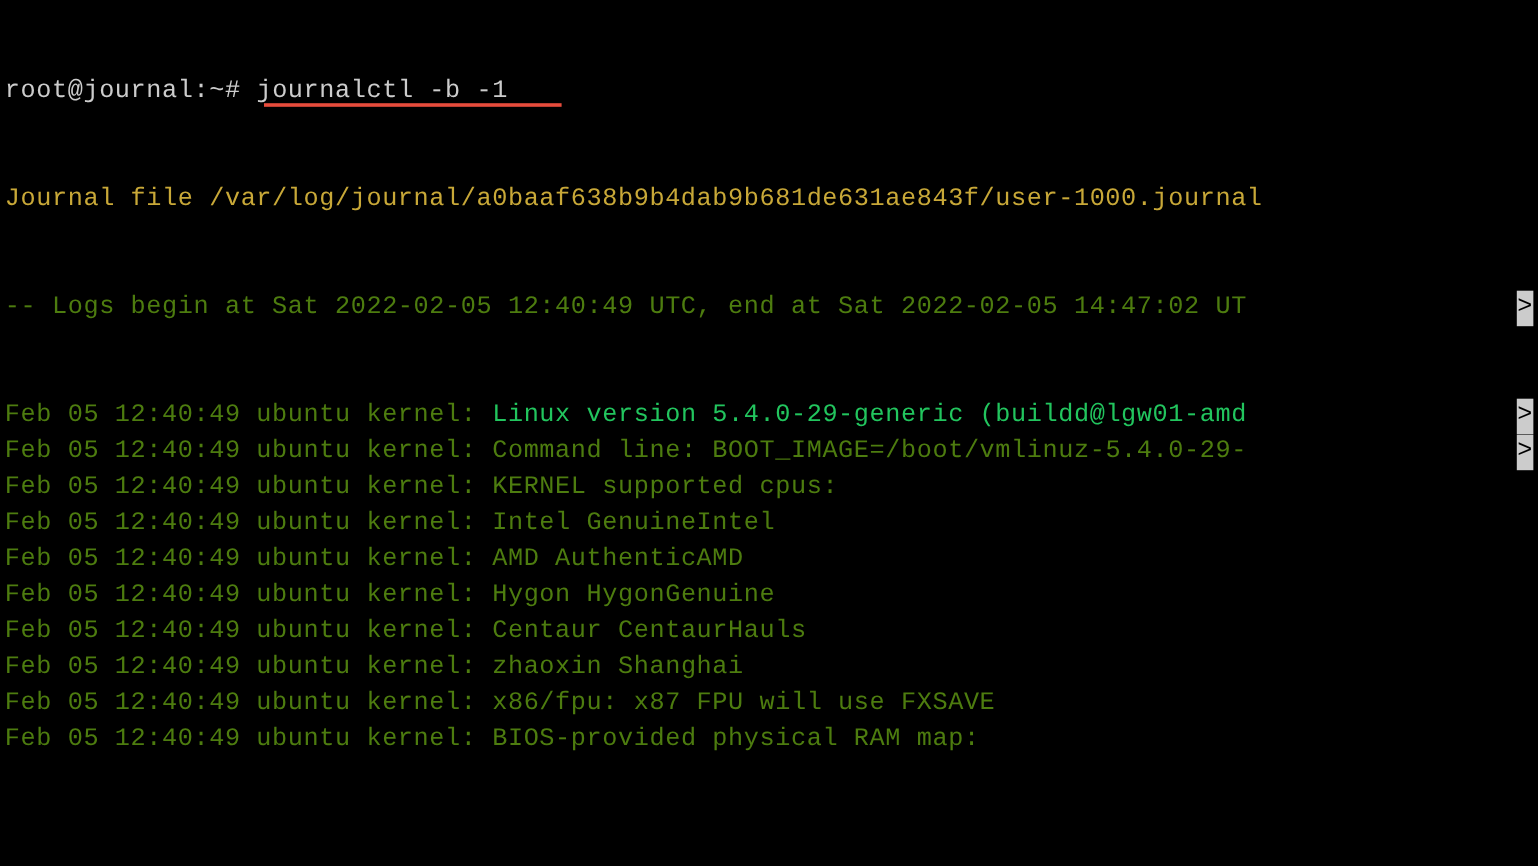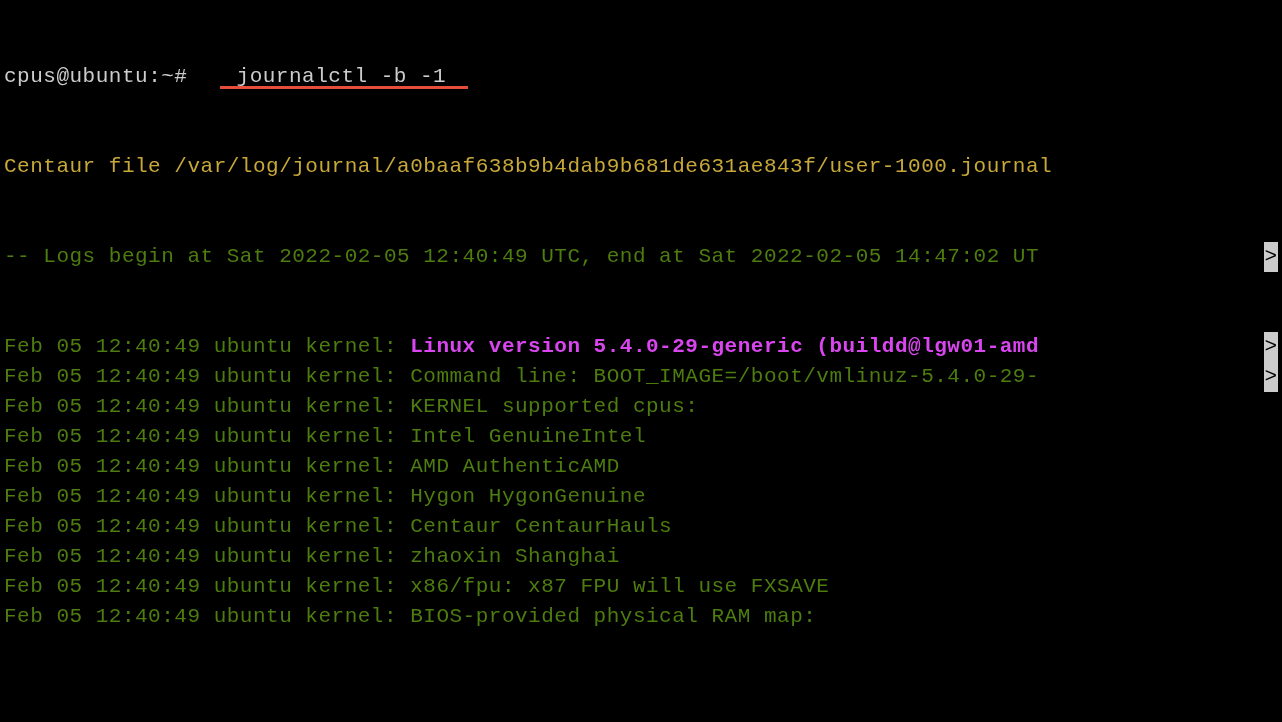--- a/index.html
+++ b/index.html
@@ -25,39 +25,38 @@
       position: relative;
     }
     .prompt-user {
       color: #cccccc;
     }
     .prompt-path {
       color: #cccccc;
     }
     .command {
       color: #cccccc;
-      margin-left: 36px;
     }
     .underline-red {
       position: absolute;
       border-bottom: 3px solid #e74c3c;
       top: 24px;
       left: 216px;
       width: 248px;
       pointer-events: none;
     }
     .warning {
       color: #c8a838;
     }
     .log-line {
       color: #4d7c0f;
     }
     .bold-text {
-      color: #d946ef;
-      font-weight: bold;
+      color: #22c55e;
+      font-weight: normal;
     }
     .line-container {
       display: block;
       position: relative;
       white-space: nowrap;
       overflow: hidden;
     }
     .right-marker {
       position: absolute;
       right: 0;
@@ -66,23 +65,23 @@
       color: #000000;
       width: 14px;
       text-align: center;
     }
   </style>
 </head>
 <body>
 
 <div class="terminal">
   <div class="line-container">
-    <span class="prompt-user">cpus@ubuntu</span><span class="prompt-user">:</span><span class="prompt-path">~</span><span class="prompt-user"># </span><span class="command">journalctl -b -1</span>
+    <span class="prompt-user">root@journal</span><span class="prompt-user">:</span><span class="prompt-path">~</span><span class="prompt-user"># </span><span class="command">journalctl -b -1</span>
     <div class="underline-red"></div>
   </div>
   <div class="line-container">
-    <span class="warning">Centaur file /var/log/journal/a0baaf638b9b4dab9b681de631ae843f/user-1000.journal</span>
+    <span class="warning">Journal file /var/log/journal/a0baaf638b9b4dab9b681de631ae843f/user-1000.journal</span>
   </div>
   <div class="line-container">
     <span class="log-line">-- Logs begin at Sat 2022-02-05 12:40:49 UTC, end at Sat 2022-02-05 14:47:02 UT</span><span class="right-marker">&gt;</span>
   </div>
   <div id="log-lines"><div class="line-container"><span class="log-line">Feb 05 12:40:49 ubuntu kernel: </span><span class="bold-text">Linux version 5.4.0-29-generic (buildd@lgw01-amd</span><span class="right-marker">&gt;</span></div><div class="line-container"><span class="log-line">Feb 05 12:40:49 ubuntu kernel: </span><span class="log-line">Command line: BOOT_IMAGE=/boot/vmlinuz-5.4.0-29-</span><span class="right-marker">&gt;</span></div><div class="line-container"><span class="log-line">Feb 05 12:40:49 ubuntu kernel: </span><span class="log-line">KERNEL supported cpus:</span></div><div class="line-container"><span class="log-line">Feb 05 12:40:49 ubuntu kernel: </span><span class="log-line">  Intel GenuineIntel</span></div><div class="line-container"><span class="log-line">Feb 05 12:40:49 ubuntu kernel: </span><span class="log-line">  AMD AuthenticAMD</span></div><div class="line-container"><span class="log-line">Feb 05 12:40:49 ubuntu kernel: </span><span class="log-line">  Hygon HygonGenuine</span></div><div class="line-container"><span class="log-line">Feb 05 12:40:49 ubuntu kernel: </span><span class="log-line">  Centaur CentaurHauls</span></div><div class="line-container"><span class="log-line">Feb 05 12:40:49 ubuntu kernel: </span><span class="log-line">  zhaoxin   Shanghai</span></div><div class="line-container"><span class="log-line">Feb 05 12:40:49 ubuntu kernel: </span><span class="log-line">x86/fpu: x87 FPU will use FXSAVE</span></div><div class="line-container"><span class="log-line">Feb 05 12:40:49 ubuntu kernel: </span><span class="log-line">BIOS-provided physical RAM map:</span></div></div>
 </div>
 
 </body></html>

